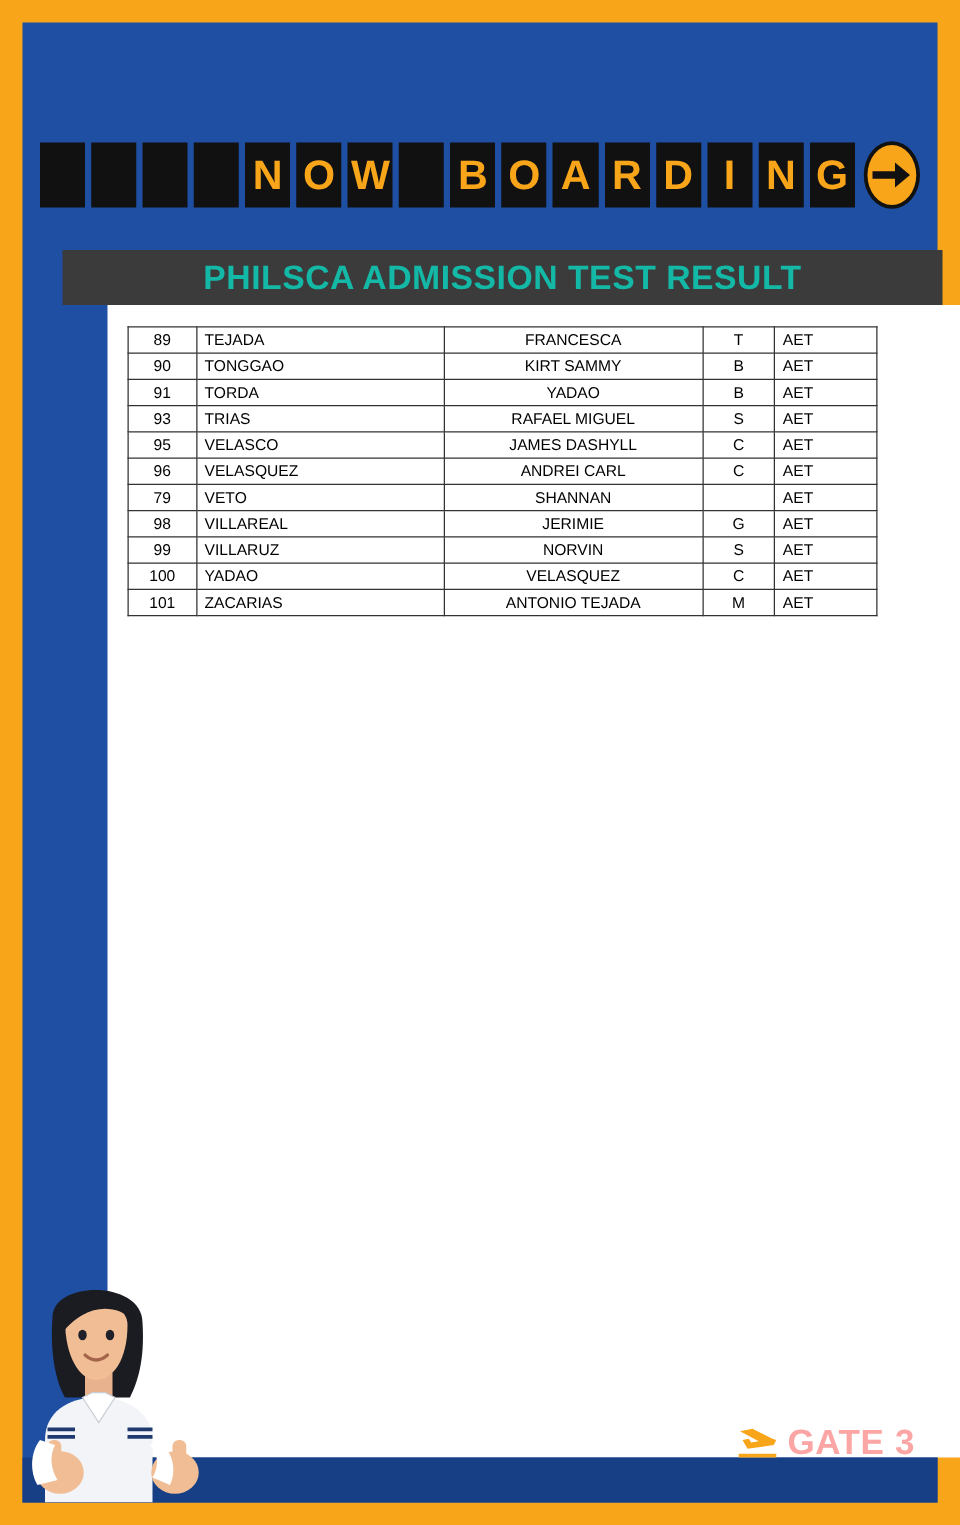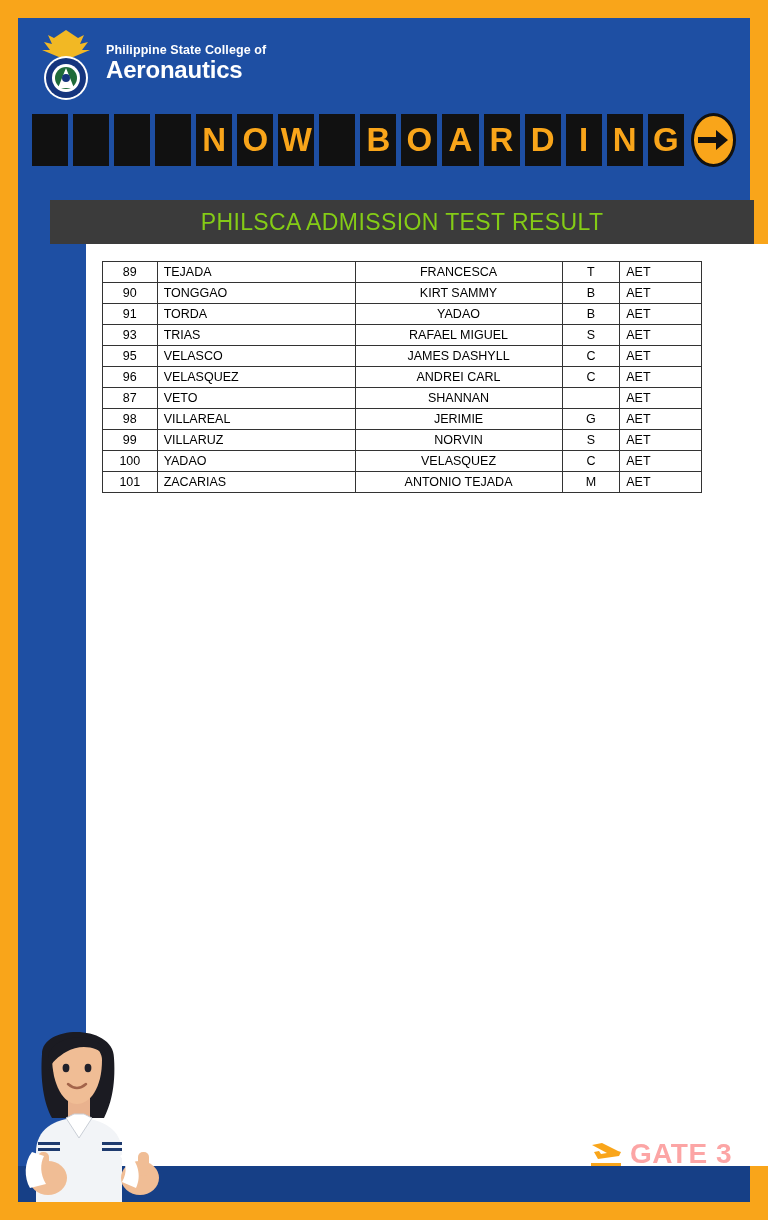--- a/index.html
+++ b/index.html
@@ -107,23 +107,23 @@
     left: 32px;
     top: 182px;
     width: 704px;
     height: 44px;
     background: #3b3b3b;
     display: flex;
     align-items: center;
     justify-content: center;
   }
   .title-bar .title-text {
-    color: #84cc16;
-    font-size: 23px;
-    font-weight: normal;
+    color: #14b8a6;
+    font-size: 27px;
+    font-weight: bold;
     letter-spacing: 0.4px;
     font-family: "Liberation Sans", sans-serif;
   }
   
   .sheet {
     position: absolute;
     left: 68px;
     top: 226px;
     width: 760px;
     height: 922px;
@@ -187,37 +187,20 @@
     width: 170px;
     height: 200px;
   }
 </style>
 </head>
 <body>
 
 <div class="poster">
   <div class="inner-frame">
 
-    <div class="logo-row">
-      <div class="crest">
-        <svg width="64" height="78" viewBox="0 0 64 78">
-          <path d="M32 4 L20 12 L14 9 L18 18 L10 16 L16 24 L8 24 L32 34 L56 24 L48 24 L54 16 L46 18 L50 9 L44 12 Z" fill="#f2b824"></path>
-          <circle cx="32" cy="52" r="22" fill="#ffffff"></circle>
-          <circle cx="32" cy="52" r="20" fill="#15357e"></circle>
-          <circle cx="32" cy="52" r="14" fill="#ffffff"></circle>
-          <circle cx="32" cy="52" r="11" fill="#1f6b3a"></circle>
-          <path d="M32 42 L24 62 L40 62 Z" fill="#ffffff"></path>
-          <circle cx="32" cy="52" r="4" fill="#15357e"></circle>
-        </svg>
-      </div>
-      <div class="logo-text">
-        <span class="line1">Philippine State College of</span>
-        <span class="line2">Aeronautics</span>
-      </div>
-    </div>
 
     <div class="flipboard">
       <div class="tile blank"></div>
       <div class="tile blank"></div>
       <div class="tile blank"></div>
       <div class="tile blank"></div>
       <div class="tile">N</div>
       <div class="tile">O</div>
       <div class="tile">W</div>
       <div class="tile blank"></div>
@@ -279,21 +262,21 @@
             <td class="c-prog">AET</td>
           </tr>
           <tr>
             <td class="c-no">96</td>
             <td class="c-last">VELASQUEZ</td>
             <td class="c-first">ANDREI CARL</td>
             <td class="c-mi">C</td>
             <td class="c-prog">AET</td>
           </tr>
           <tr>
-            <td class="c-no">87</td>
+            <td class="c-no">79</td>
             <td class="c-last">VETO</td>
             <td class="c-first">SHANNAN</td>
             <td class="c-mi"></td>
             <td class="c-prog">AET</td>
           </tr>
           <tr>
             <td class="c-no">98</td>
             <td class="c-last">VILLAREAL</td>
             <td class="c-first">JERIMIE</td>
             <td class="c-mi">G</td>

